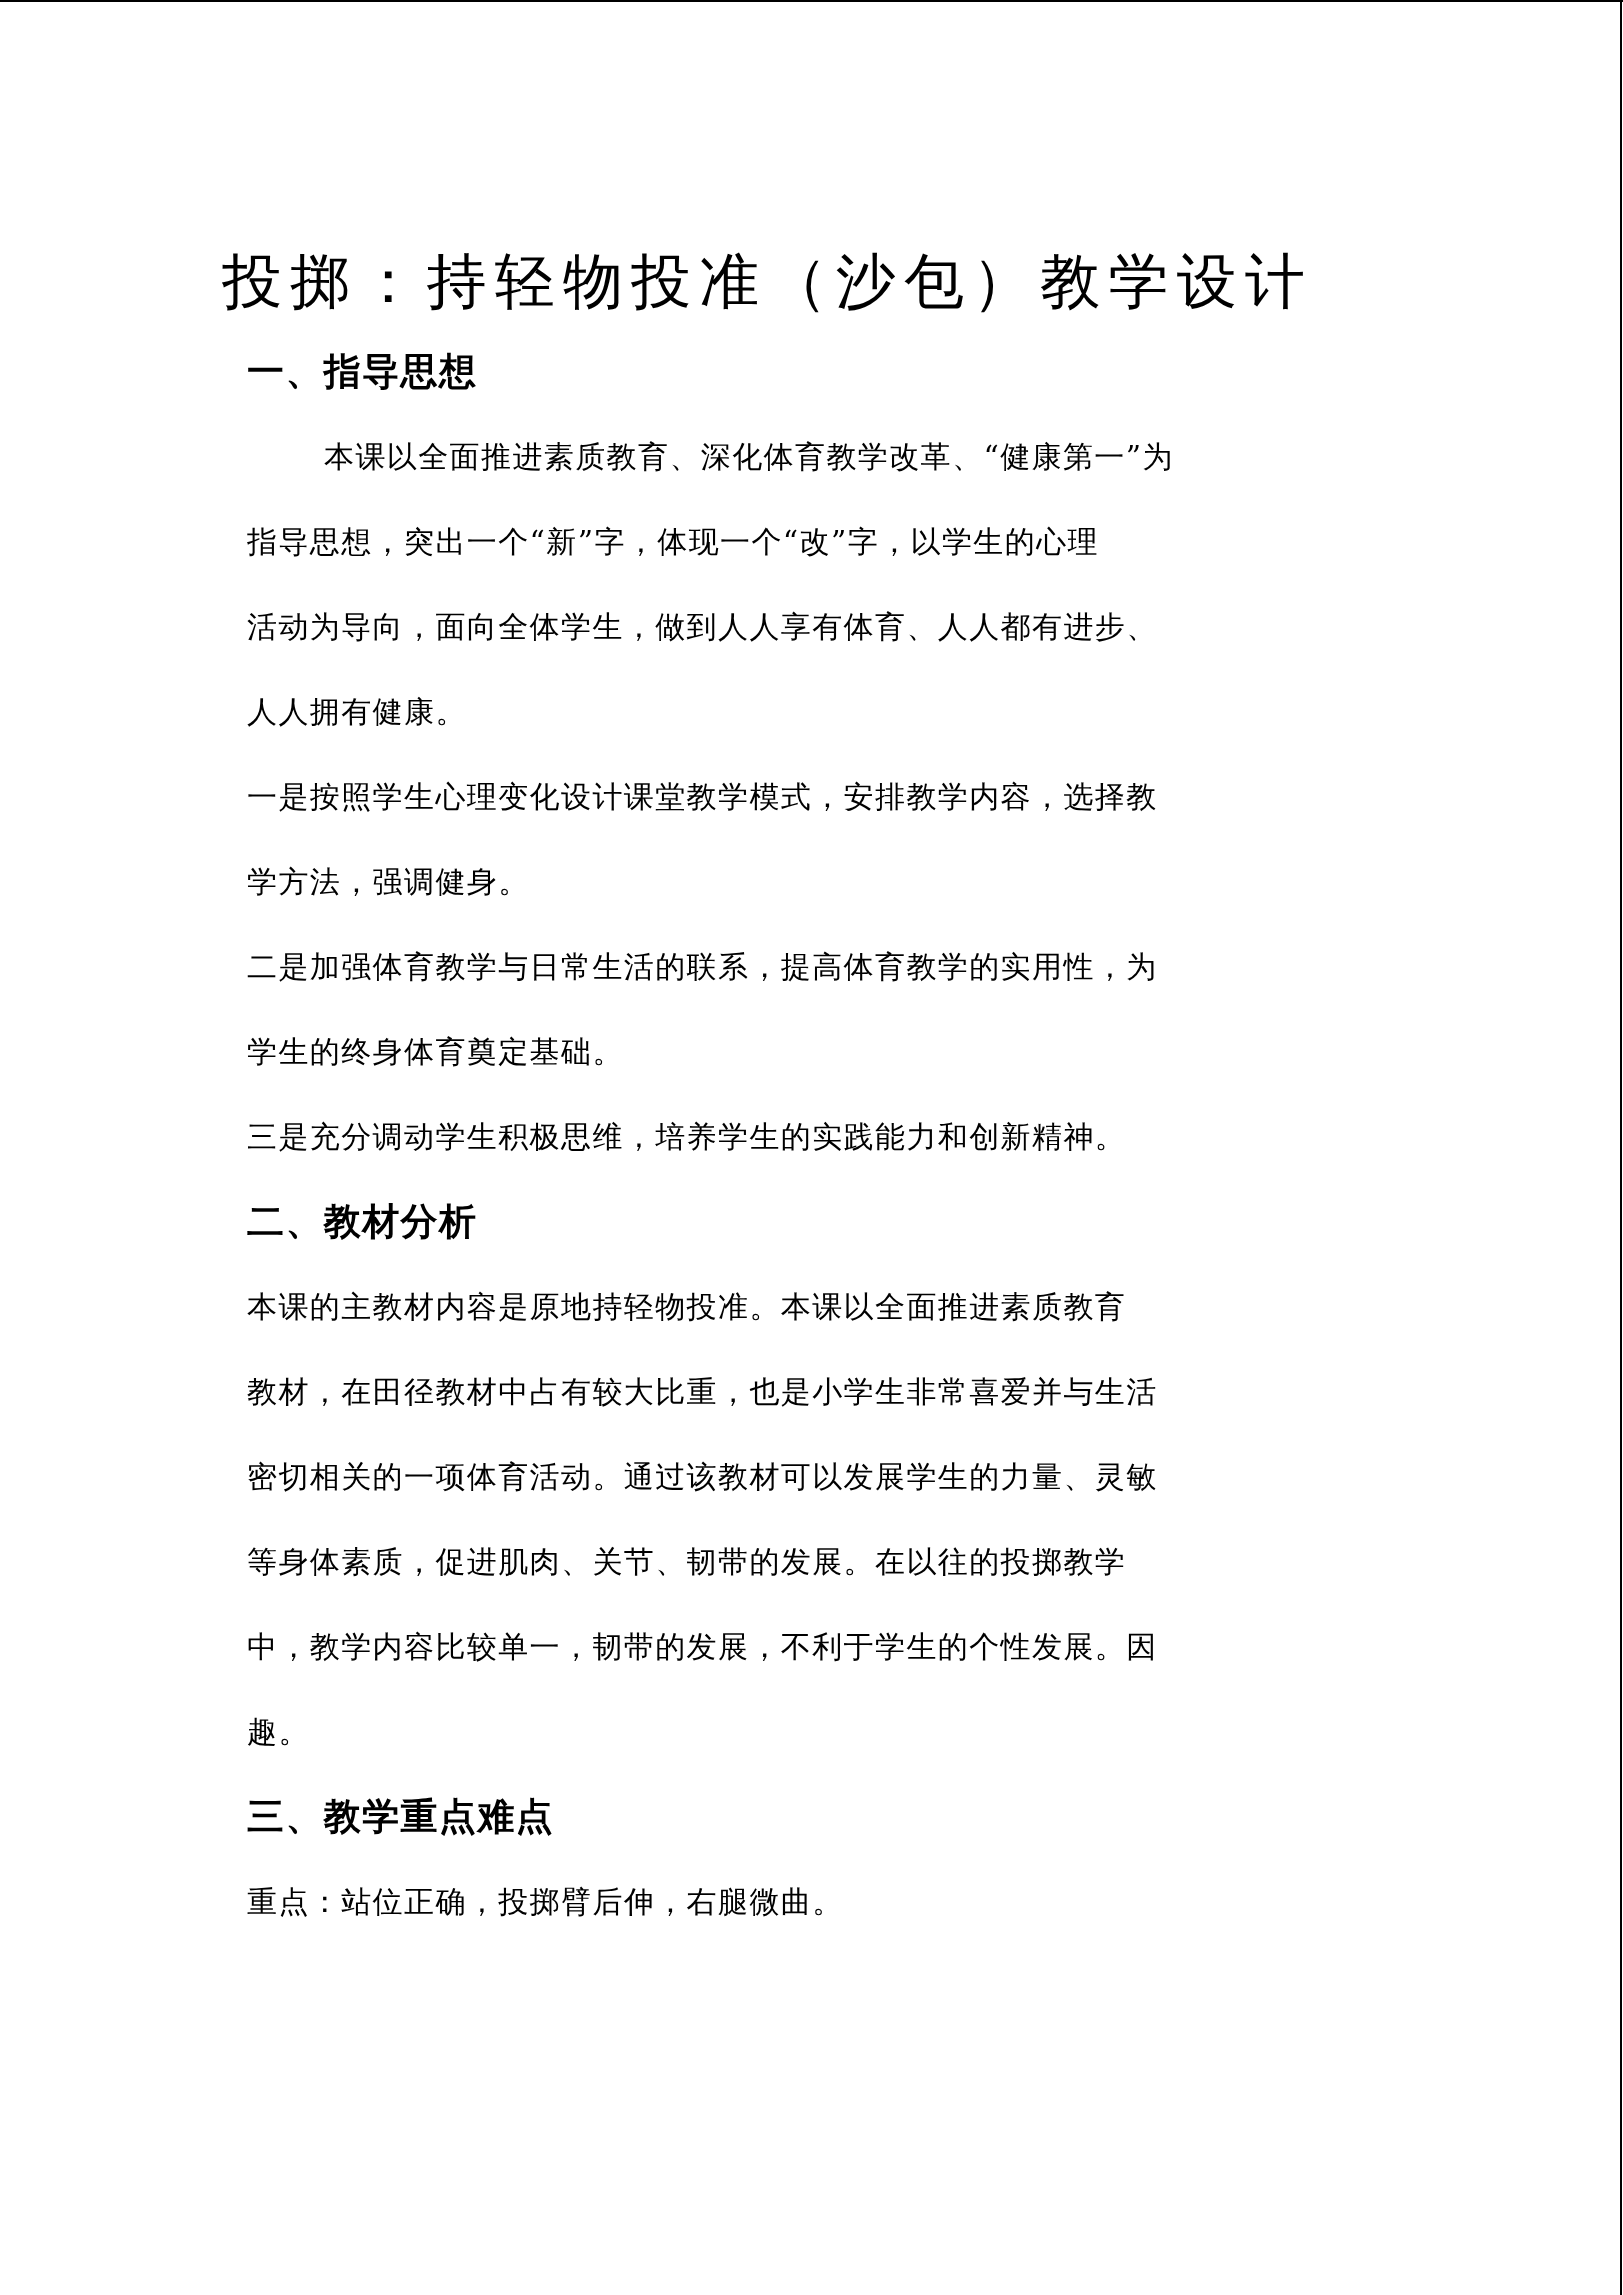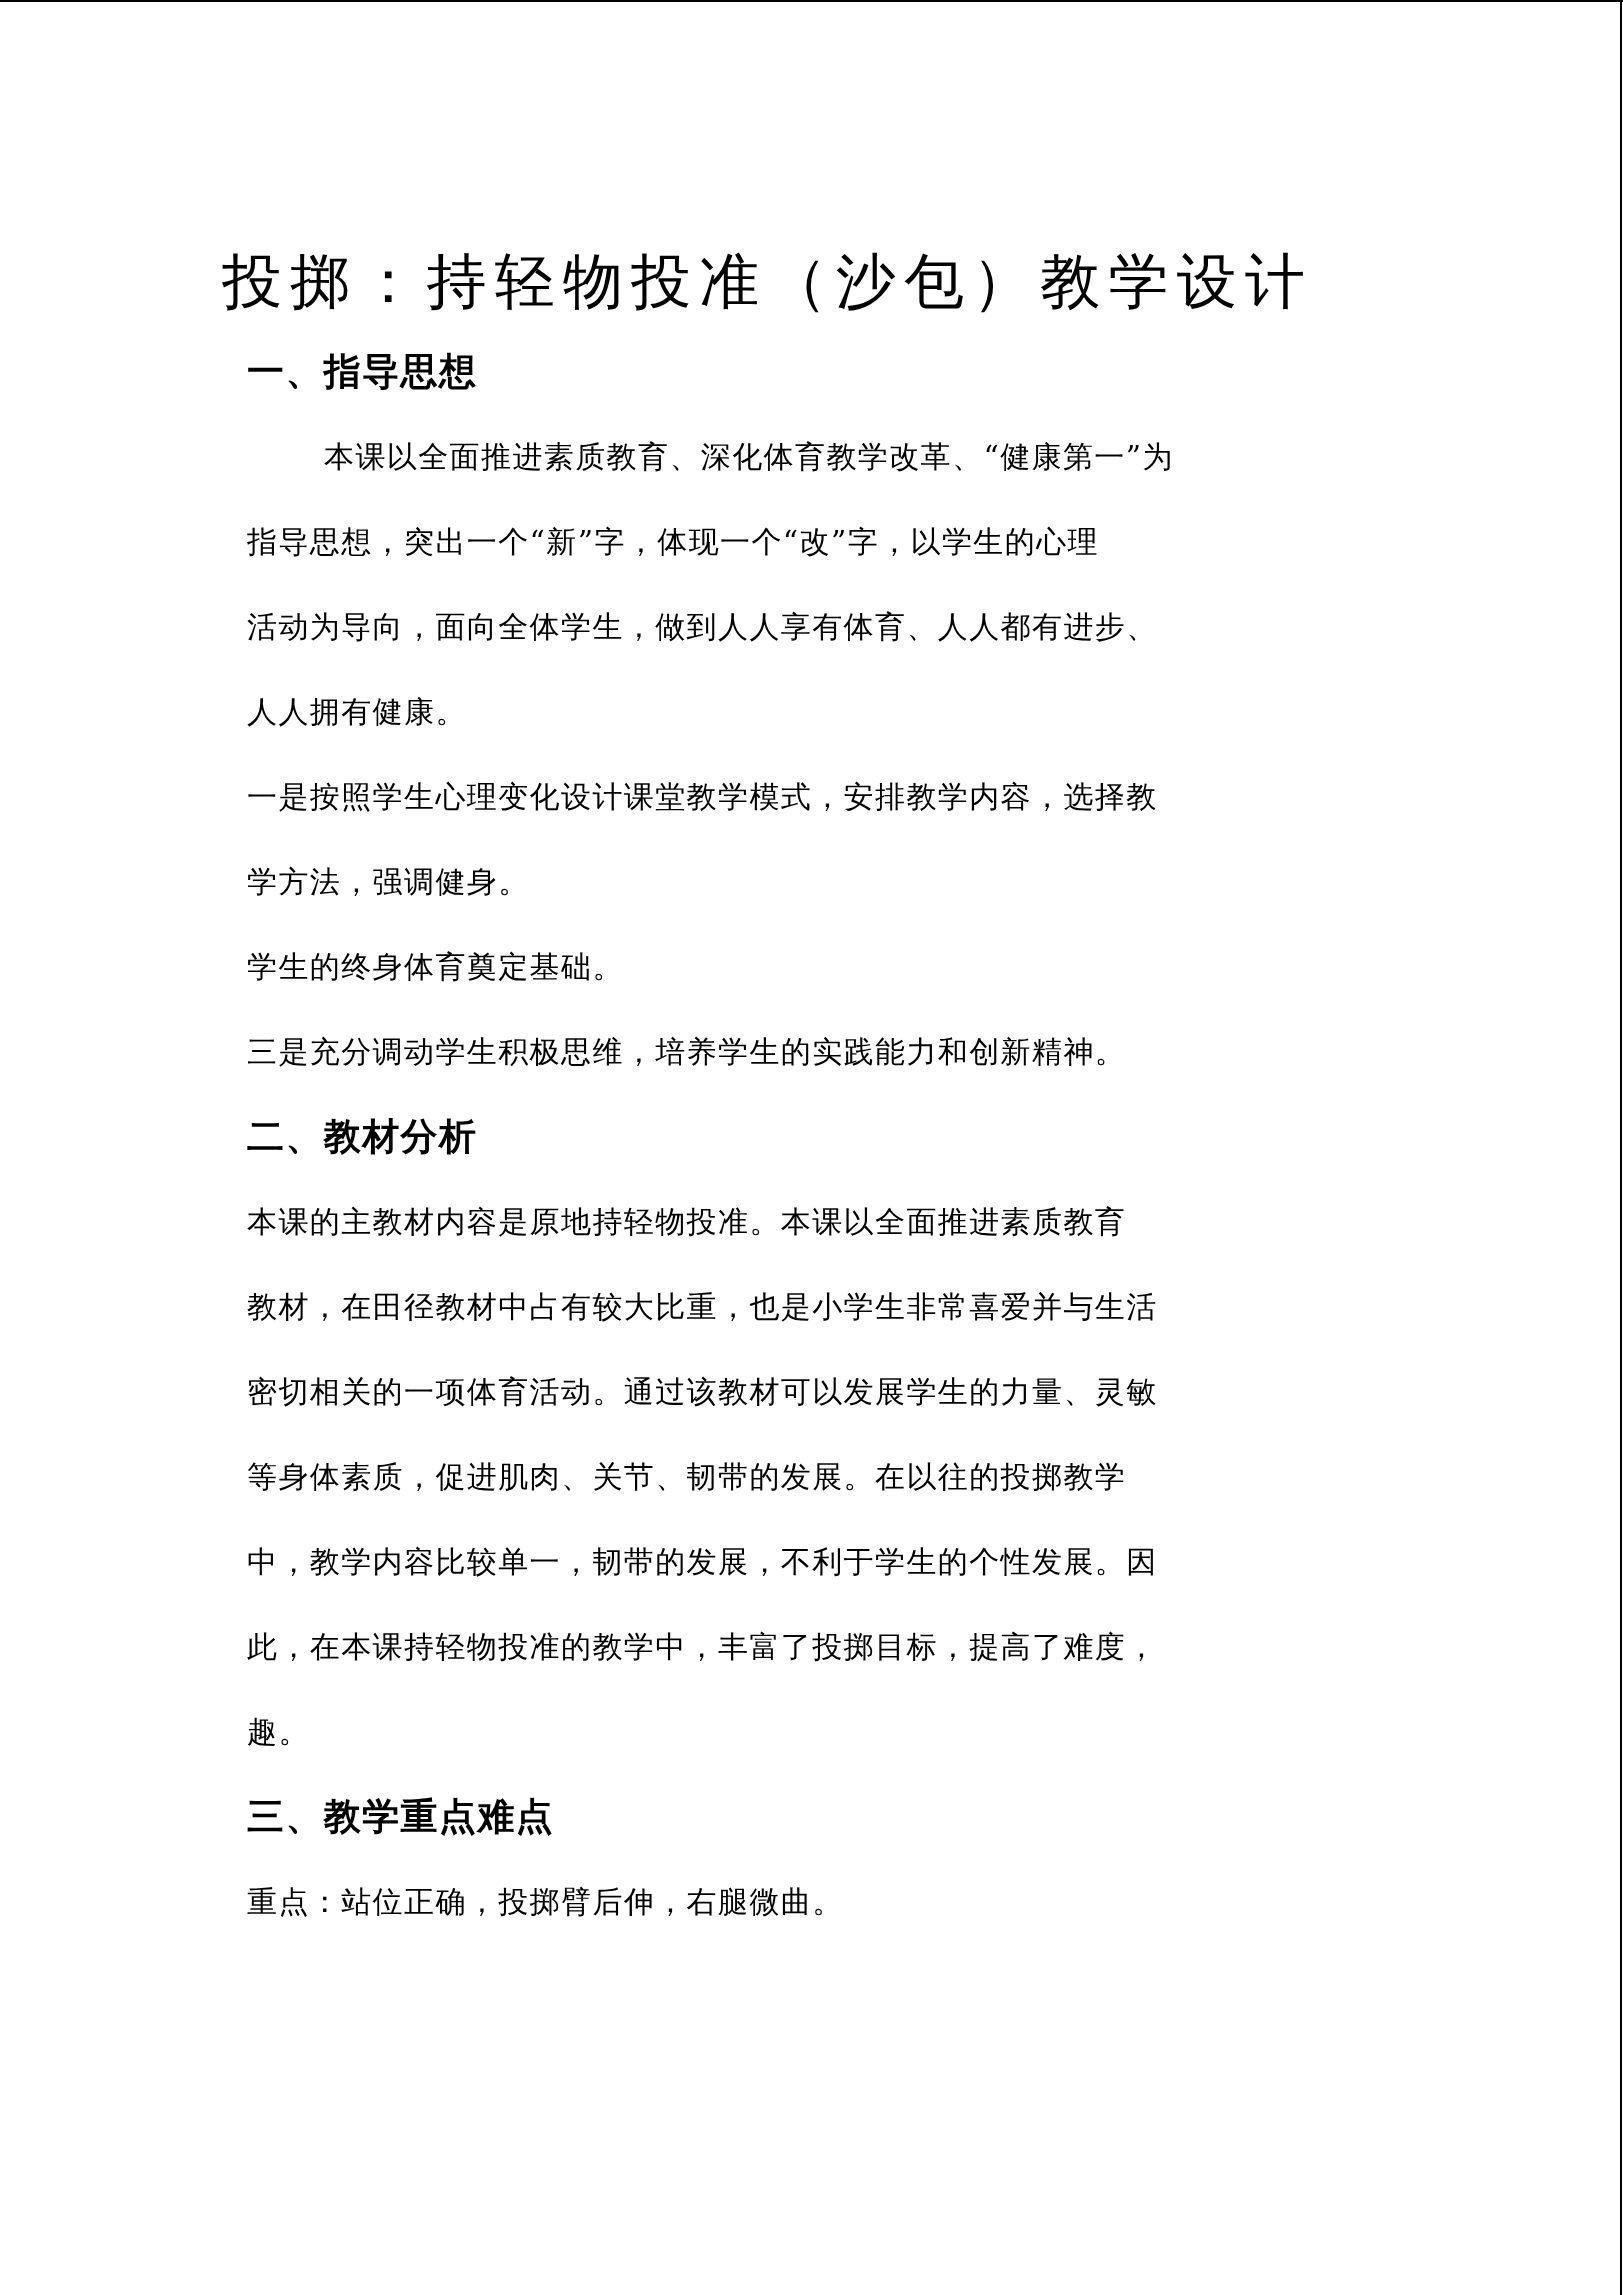--- a/index.html
+++ b/index.html
@@ -71,32 +71,32 @@
 <div class="content">
 
   <div>
     <div class="line heading">一、指导思想</div>
     <div class="line indent">本课以全面推进素质教育、深化体育教学改革、“健康第一”为</div>
     <div class="line">指导思想，突出一个“新”字，体现一个“改”字，以学生的心理</div>
     <div class="line">活动为导向，面向全体学生，做到人人享有体育、人人都有进步、</div>
     <div class="line">人人拥有健康。</div>
     <div class="line">一是按照学生心理变化设计课堂教学模式，安排教学内容，选择教</div>
     <div class="line">学方法，强调健身。</div>
+    <div class="line">二是加强体育教学与日常生活的联系，提高体育教学的实用性，为</div>
     <div class="line">学生的终身体育奠定基础。</div>
     <div class="line">三是充分调动学生积极思维，培养学生的实践能力和创新精神。</div>
   </div>
 
   <div>
     <div class="line heading">二、教材分析</div>
     <div class="line">本课的主教材内容是原地持轻物投准。本课以全面推进素质教育</div>
     <div class="line">教材，在田径教材中占有较大比重，也是小学生非常喜爱并与生活</div>
     <div class="line">密切相关的一项体育活动。通过该教材可以发展学生的力量、灵敏</div>
     <div class="line">等身体素质，促进肌肉、关节、韧带的发展。在以往的投掷教学</div>
     <div class="line">中，教学内容比较单一，韧带的发展，不利于学生的个性发展。因</div>
-    <div class="line">此，在本课持轻物投准的教学中，丰富了投掷目标，提高了难度，</div>
     <div class="line">趣。</div>
   </div>
 
   <div>
     <div class="line heading">三、教学重点难点</div>
     <div class="line">重点：站位正确，投掷臂后伸，右腿微曲。</div>
   </div>
 
 </div>
 

